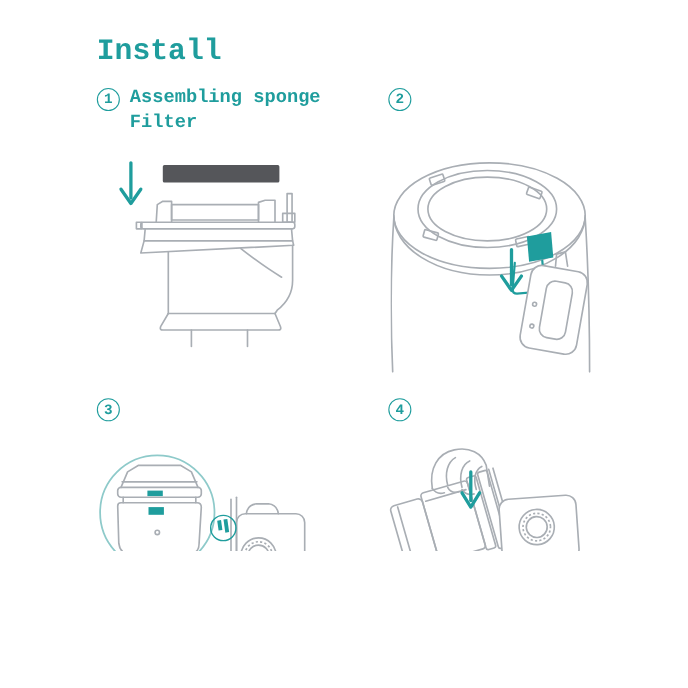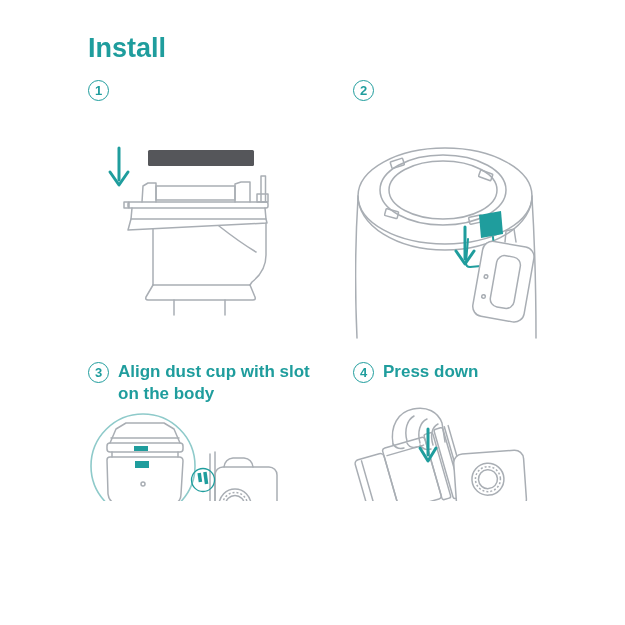--- a/index.html
+++ b/index.html
@@ -6,21 +6,21 @@
     --accent-teal:#1f9d9d;
     --light-teal:#8ecaca;
     --line-gray:#a9aeb4;
     --sponge-gray:#55565a;
     --background:#ffffff;
   }
   html,body{margin:0;padding:0;background:#fff;}
   .page{
     position:relative;width:625px;height:501px;
     background:var(--background);overflow:hidden;
-    font-family:Liberation Sans, sans-serif;
+    font-family:Liberation Mono, monospace;
   }
   .page-title{
     position:absolute;left:88px;top:34px;
     color:var(--accent-teal);font-size:27px;font-weight:bold;line-height:1.1;
   }
   .step-header{
     position:absolute;display:flex;gap:9px;align-items:flex-start;
     color:var(--accent-teal);font-weight:bold;font-size:17px;line-height:22px;
   }
   .num{
@@ -43,31 +43,30 @@
 </style>
 </head>
 <body>
 
 <div class="page">
 
   <div class="page-title">Install</div>
 
   <div class="step-header" style="left:88px;top:79px;width:250px">
     <span class="num">1</span>
+    <span class="lbl">Assembling sponge Filter</span>
   </div>
   <div class="step-header" style="left:353px;top:79px;width:202px">
     <span class="num">2</span>
   </div>
   <div class="step-header" style="left:88px;top:361px;width:244px">
     <span class="num">3</span>
-    <span class="lbl">Align dust cup with slot on the body</span>
   </div>
   <div class="step-header" style="left:353px;top:361px;width:160px">
     <span class="num">4</span>
-    <span class="lbl">Press down</span>
   </div>
 
   <svg class="illus" style="left:95px;top:118px" width="200" height="212" viewBox="0 0 200 212">
     <g>
       <path class="teal-l" d="M24,30 V62"></path>
       <path class="teal-l" d="M15,54 L24,67 L33,54"></path>
     </g>
     <rect class="dark-f" x="53" y="32" width="106" height="16" rx="1.5"></rect>
     <g class="ln">
 

